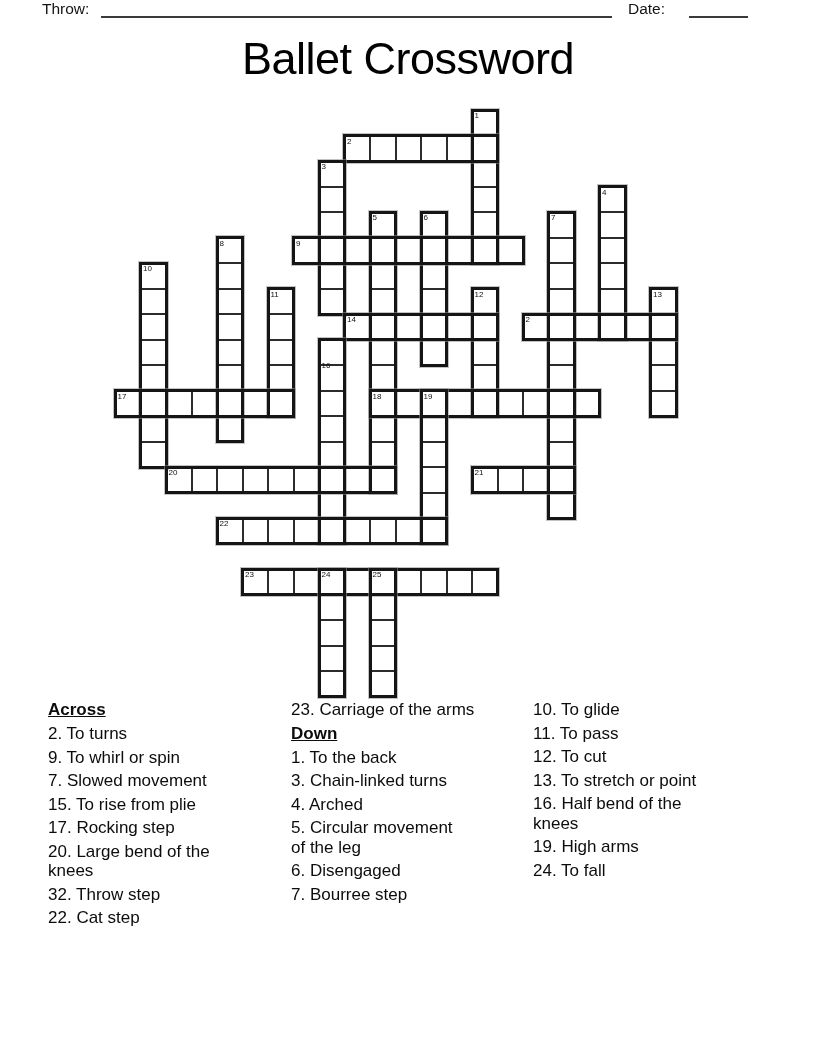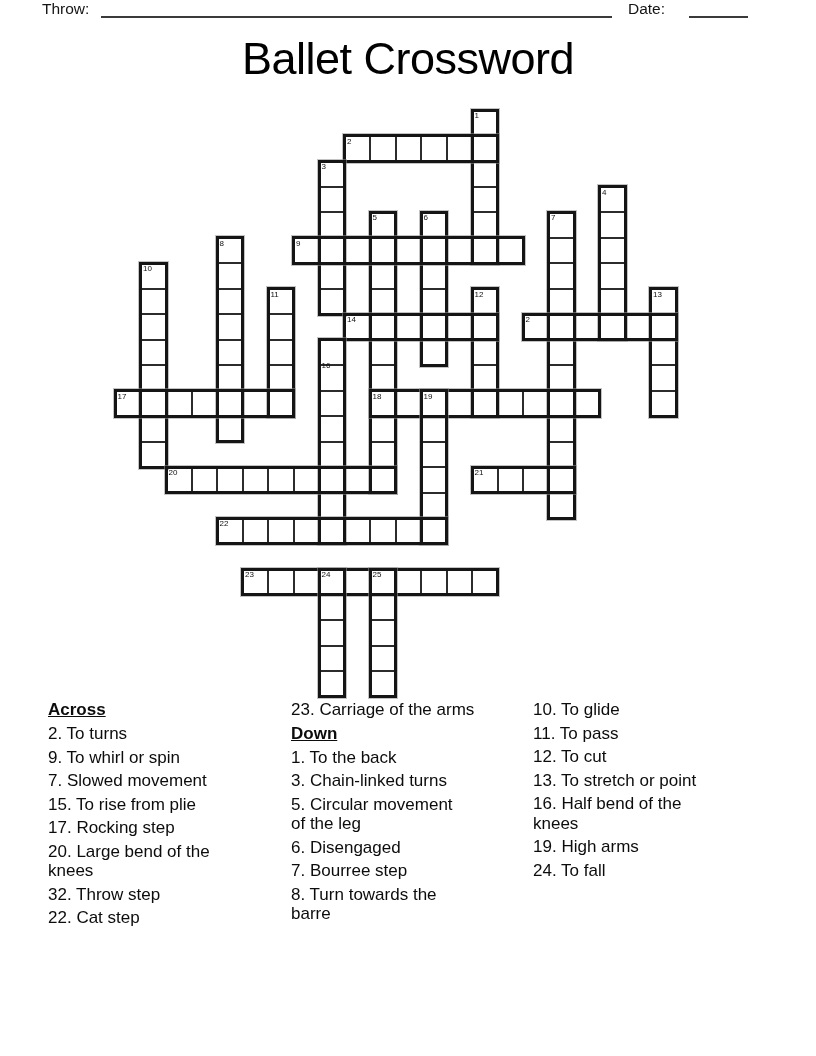--- a/index.html
+++ b/index.html
@@ -285,26 +285,25 @@
     <div class="clue"><span class="cnum">20.</span> <span class="ctext">Large bend of the
 knees</span></div>
     <div class="clue"><span class="cnum">32.</span> <span class="ctext">Throw step</span></div>
     <div class="clue"><span class="cnum">22.</span> <span class="ctext">Cat step</span></div>
   </div>
 <div id="clue-col-2" class="clue-col">
     <div class="clue"><span class="cnum">23.</span> <span class="ctext">Carriage of the arms</span></div>
     <div class="clue-header">Down</div>
     <div class="clue"><span class="cnum">1.</span> <span class="ctext">To the back</span></div>
     <div class="clue"><span class="cnum">3.</span> <span class="ctext">Chain-linked turns</span></div>
+    <div class="clue"><span class="cnum">4.</span> <span class="ctext">Arched</span></div>
     <div class="clue"><span class="cnum">5.</span> <span class="ctext">Circular movement
 of the leg</span></div>
     <div class="clue"><span class="cnum">6.</span> <span class="ctext">Disengaged</span></div>
     <div class="clue"><span class="cnum">7.</span> <span class="ctext">Bourree step</span></div>
-    <div class="clue"><span class="cnum">8.</span> <span class="ctext">Turn towards the
-barre</span></div>
   </div>
 <div id="clue-col-3" class="clue-col">
     <div class="clue"><span class="cnum">10.</span> <span class="ctext">To glide</span></div>
     <div class="clue"><span class="cnum">11.</span> <span class="ctext">To pass</span></div>
     <div class="clue"><span class="cnum">12.</span> <span class="ctext">To cut</span></div>
     <div class="clue"><span class="cnum">13.</span> <span class="ctext">To stretch or point</span></div>
     <div class="clue"><span class="cnum">16.</span> <span class="ctext">Half bend of the
 knees</span></div>
     <div class="clue"><span class="cnum">19.</span> <span class="ctext">High arms</span></div>
     <div class="clue"><span class="cnum">24.</span> <span class="ctext">To fall</span></div>

